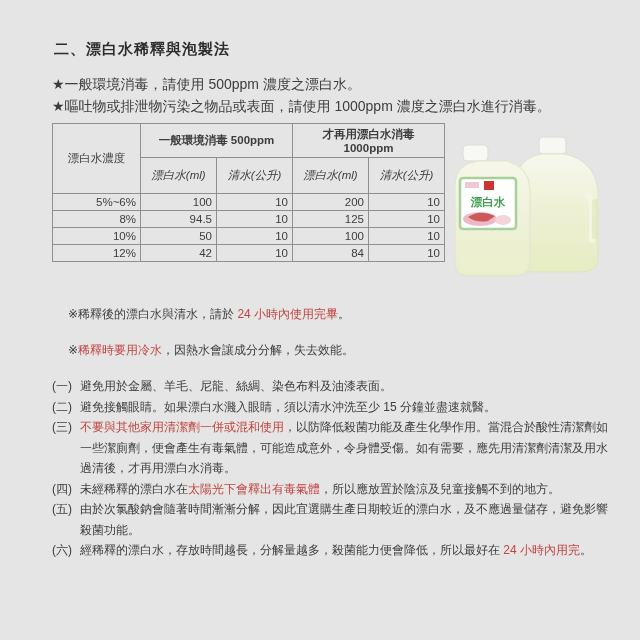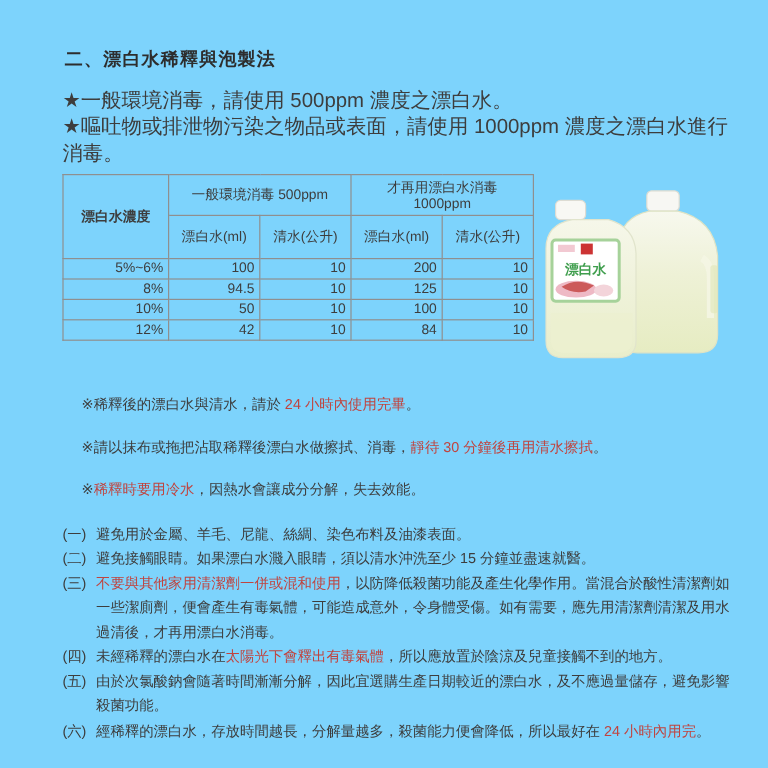--- a/index.html
+++ b/index.html
@@ -1,58 +1,58 @@
 <!DOCTYPE html>
 <html><head>
 <meta charset="utf-8">
 <style>
   * { box-sizing: border-box; }
   html, body { margin: 0; padding: 0; background: #ffffff; }
   .page {
     position: relative;
     width: 640px;
     height: 640px;
-    background: #7dd3fc;
+    background: #e5e5e5;
     font-family: "Liberation Sans", "DejaVu Sans", sans-serif;
     color: #3d3d3d;
     padding: 40px 26px 0 52px;
     overflow: hidden;
   }
   .sec-title {
     font-size: 15px;
     font-weight: bold;
     color: #2d2d2d;
     margin: 0 0 14px 2px;
     letter-spacing: 1px;
   }
   .star-line {
     margin: 0;
-    font-size: 17px;
+    font-size: 14px;
     line-height: 22px;
   }
   .table-image-row {
     display: flex;
     align-items: flex-start;
     margin-top: 6px;
   }
   table.dilution {
     border-collapse: collapse;
     flex: 0 0 auto;
   }
   table.dilution td {
     border: 1px solid #8f8f8f;
     text-align: center;
     vertical-align: middle;
     font-size: 11.5px;
     padding: 0 4px;
     color: #3d3d3d;
   }
-  td.corner   { width: 88px; font-weight: bold; font-size: 12px; margin-left: 13px; }
-  td.group    { height: 34px; font-weight: normal; font-size: 12.5px; }
-  td.sub      { height: 36px; width: 76px; }
+  td.corner   { width: 88px; font-weight: normal; font-size: 12px; margin-left: 13px; }
+  td.group    { height: 34px; font-weight: bold; font-size: 12.5px; }
+  td.sub      { height: 36px; width: 76px; font-style: italic; }
   tr.data td  { height: 17px; text-align: right; }
   .bottles-wrap { margin-left: 2px; margin-top: -2px; flex: 0 0 auto; }
   .notes { margin-top: 14px; }
   .notes p { margin: 16px; font-size: 12px; line-height: 19.5px; }
   .red { color: #c0443f; }
   .sec-title.three { margin-top: 10px; margin-bottom: 10px; }
   .items { margin-top: 4px; }
   .item { display: flex; font-size: 12px; line-height: 20.5px; }
   .item .num { flex: 0 0 28px; }
   .item .txt { flex: 1; }
@@ -150,21 +150,20 @@
             <path d="M21 96 Q33 88 48 95 L41 100 Q29 102 21 96 Z" fill="#cc5a5a"></path>
             <ellipse cx="56" cy="99" rx="8" ry="5" fill="#f3d4da"></ellipse>
           </g>
         </g>
       </svg>
     </div>
   </div>
 
   <div class="notes">
     <p><span>※稀釋後的漂白水與清水，請於 </span><span class="red">24 小時內使用完畢</span><span>。</span></p>
-    <p><span>※請以抹布或拖把沾取稀釋後漂白水做擦拭、消毒，</span><span class="red">靜待 30 分鐘後再用清水擦拭</span><span>。</span></p>
     <p><span>※</span><span class="red">稀釋時要用冷水</span><span>，因熱水會讓成分分解，失去效能。</span></p>
   </div>
 
 
   <div class="items">
     <div class="item">
       <span class="num">(一)</span>
       <span class="txt"><span>避免用於金屬、羊毛、尼龍、絲綢、染色布料及油漆表面。</span></span>
     </div>
     <div class="item">

